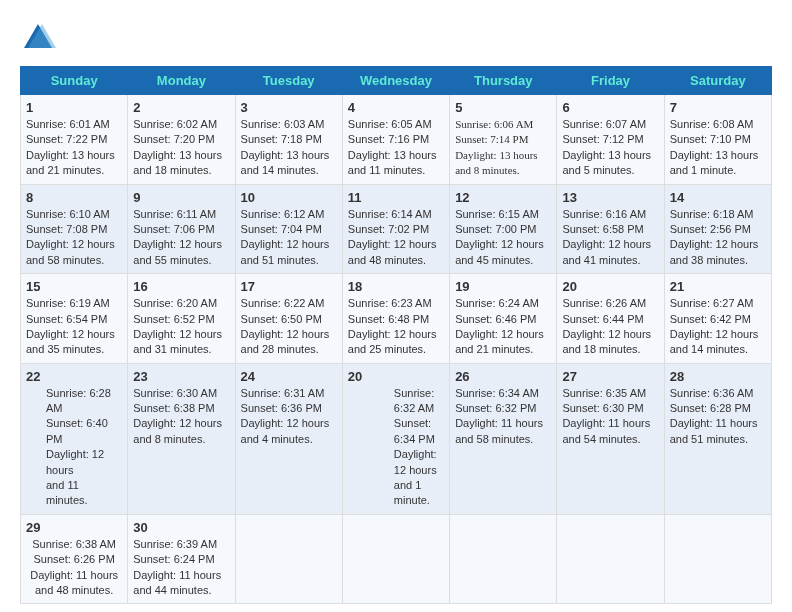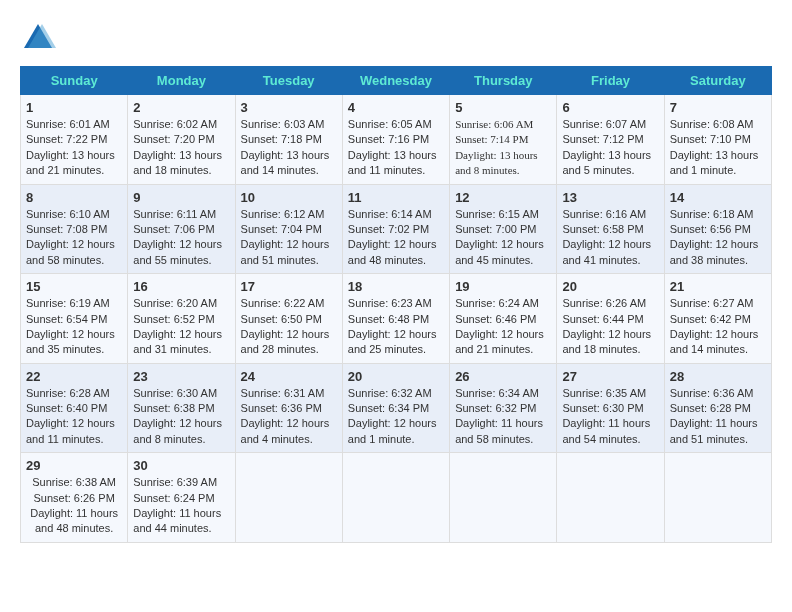--- a/index.html
+++ b/index.html
@@ -213,21 +213,21 @@
         <td>
           <span class="day-num">13</span>
           <div class="day-info" style="white-space: pre-line;">Sunrise: 6:16 AM
 Sunset: 6:58 PM
 Daylight: 12 hours
 and 41 minutes.</div>
         </td>
         <td>
           <span class="day-num">14</span>
           <div class="day-info" style="white-space: pre-line;">Sunrise: 6:18 AM
-Sunset: 6:56 PM
+Sunset: 2:56 PM
 Daylight: 12 hours
 and 38 minutes.</div>
         </td>
       </tr>
       <tr>
         <td>
           <span class="day-num">15</span>
           <div class="day-info" style="white-space: pre-line;">Sunrise: 6:19 AM
 Sunset: 6:54 PM
 Daylight: 12 hours
@@ -272,42 +272,42 @@
           <span class="day-num">21</span>
           <div class="day-info" style="white-space: pre-line;">Sunrise: 6:27 AM
 Sunset: 6:42 PM
 Daylight: 12 hours
 and 14 minutes.</div>
         </td>
       </tr>
       <tr>
         <td>
           <span class="day-num">22</span>
-          <div class="day-info" style="white-space: pre-line;">Sunrise: 6:28 AM
+          <div class="day-info" style="white-space: pre-line; margin-left: 20px;">Sunrise: 6:28 AM
 Sunset: 6:40 PM
 Daylight: 12 hours
 and 11 minutes.</div>
         </td>
         <td>
           <span class="day-num">23</span>
           <div class="day-info" style="white-space: pre-line;">Sunrise: 6:30 AM
 Sunset: 6:38 PM
 Daylight: 12 hours
 and 8 minutes.</div>
         </td>
         <td>
           <span class="day-num">24</span>
           <div class="day-info" style="white-space: pre-line;">Sunrise: 6:31 AM
 Sunset: 6:36 PM
 Daylight: 12 hours
 and 4 minutes.</div>
         </td>
         <td>
           <span class="day-num">20</span>
-          <div class="day-info" style="white-space: pre-line;">Sunrise: 6:32 AM
+          <div class="day-info" style="white-space: pre-line; margin-left: 46px;">Sunrise: 6:32 AM
 Sunset: 6:34 PM
 Daylight: 12 hours
 and 1 minute.</div>
         </td>
         <td>
           <span class="day-num">26</span>
           <div class="day-info" style="white-space: pre-line;">Sunrise: 6:34 AM
 Sunset: 6:32 PM
 Daylight: 11 hours
 and 58 minutes.</div>

